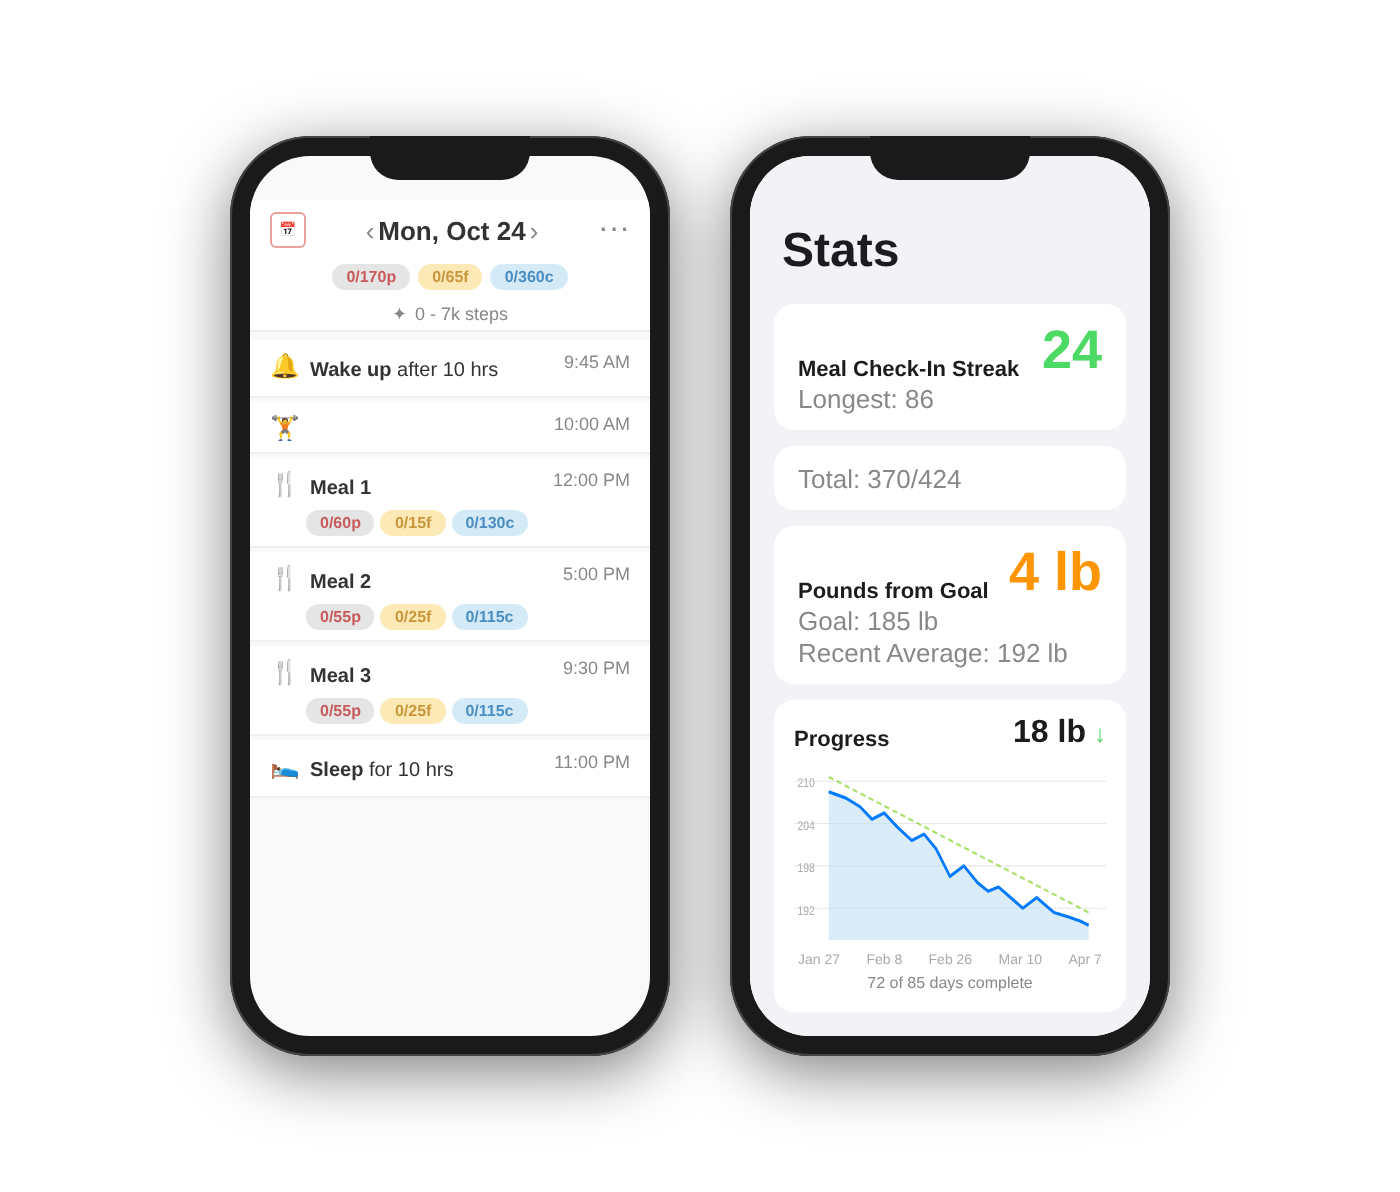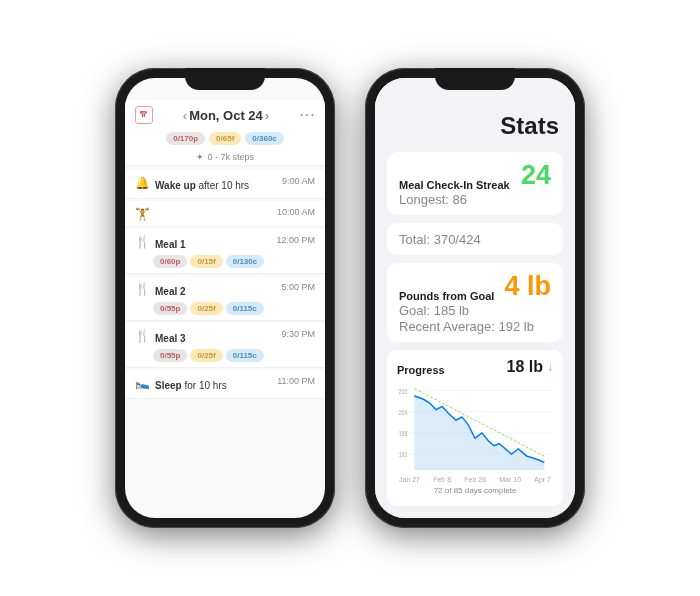--- a/index.html
+++ b/index.html
@@ -179,21 +179,20 @@
       flex-direction: column;
       padding-top: 22px;
       overflow: hidden;
     }
     .stats-title {
       font-size: 24px;
       font-weight: 700;
       color: #1c1c1e;
       padding: 12px 16px 8px;
       background: #f2f2f7;
-      text-align: right;
     }
     .stats-card {
       background: white;
       margin: 4px 12px;
       border-radius: 10px;
       padding: 8px 12px;
     }
     .stats-card-row {
       display: flex;
       align-items: center;
@@ -297,21 +296,21 @@
           <span>0 - 7k steps</span>
         </div>
 
         <div class="schedule-list">
 
           <div class="schedule-item">
             <span class="item-icon">🔔</span>
             <div class="item-content">
               <span class="item-title"><span class="bold">Wake up</span> after 10 hrs</span>
             </div>
-            <span class="item-time">9:00 AM</span>
+            <span class="item-time">9:45 AM</span>
           </div>
 
           <div class="schedule-item">
             <span class="item-icon">🏋</span>
             <span class="item-time">10:00 AM</span>
           </div>
 
           <div class="schedule-item" style="flex-direction:column;">
             <div style="display:flex;width:100%;">
               <span class="item-icon">🍴</span>

